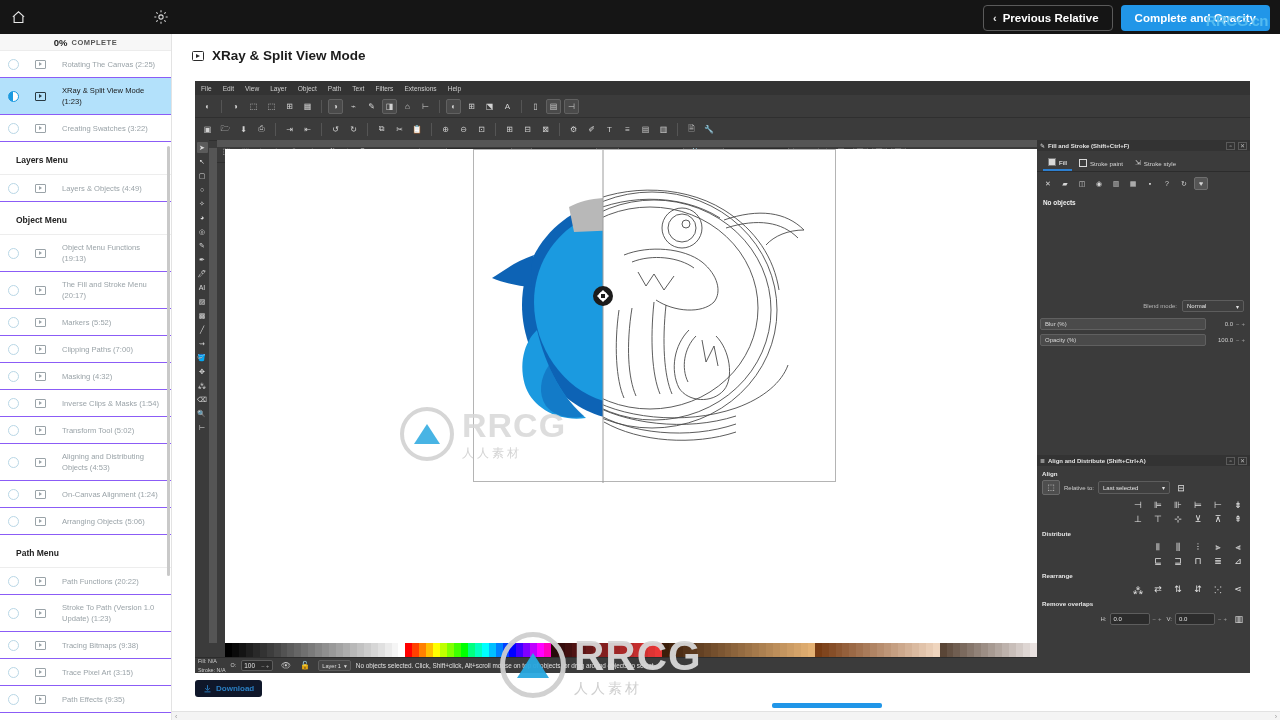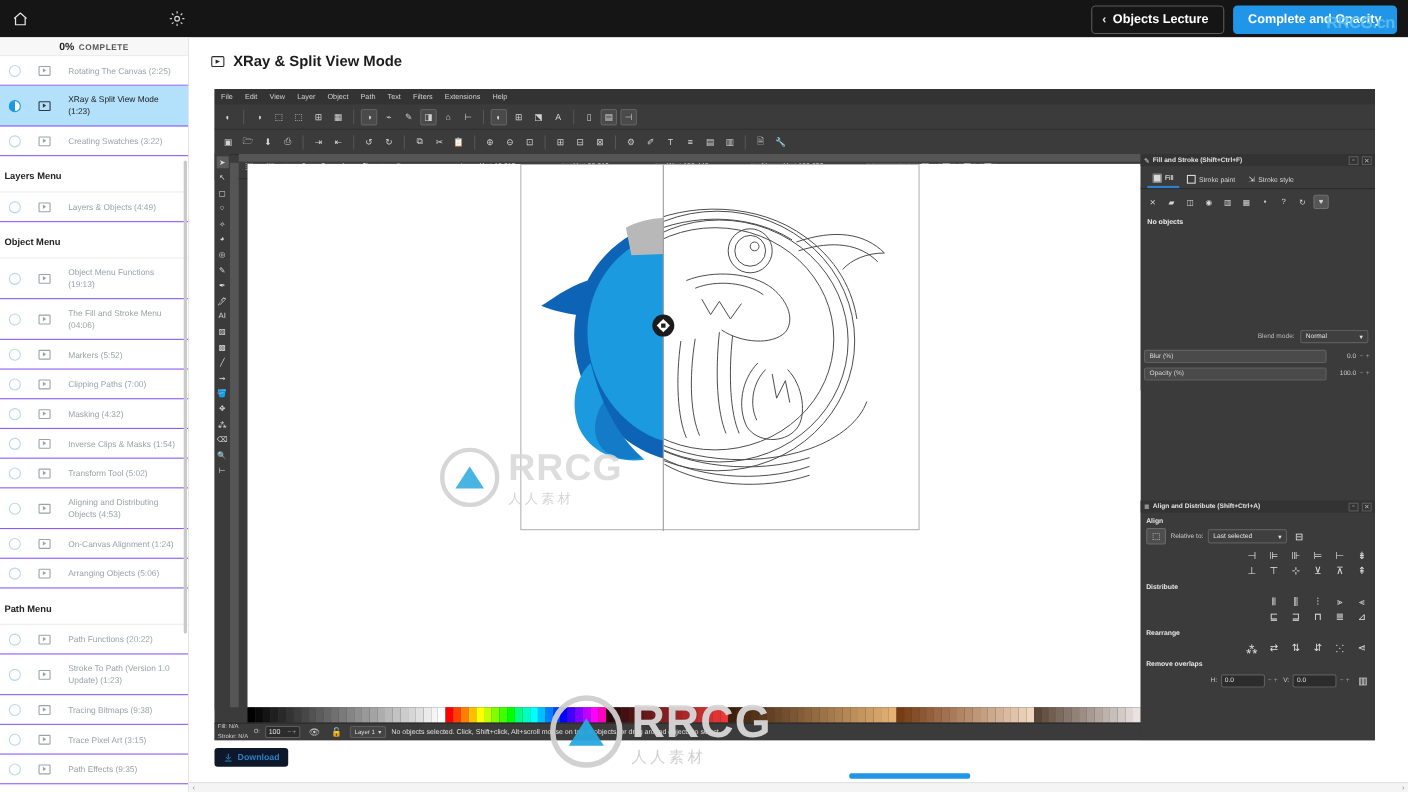--- a/index.html
+++ b/index.html
@@ -23,21 +23,21 @@
   .chev-l { font-size:11px; opacity:.9; }
 
   
   .sidebar { position:absolute; left:0; top:34px; width:172px; height:686px;
     background:#fff; border-right:1px solid #e3e3e3; overflow:hidden; }
   .progress { height:17px; background:#f7f7f7; border-bottom:1px solid #ececec;
     display:flex; align-items:center; justify-content:center; gap:4px; }
   .progress .pct { font-size:9.5px; font-weight:700; color:#1d1d1d; }
   .progress .lbl { font-size:7.5px; font-weight:700; color:#555; letter-spacing:.5px; }
   .items { position:relative; }
-  .sec-title { font-size:8.5px; font-weight:700; color:#232323; padding:13px 0 9px 4px;
+  .sec-title { font-size:8.5px; font-weight:700; color:#232323; padding:13px 0 9px 16px;
     border-bottom:1px solid #ededed; }
   .item { display:flex; align-items:center; gap:16px; padding:7px 10px 7px 8px;
     border-bottom:1px solid #8b5cf6; min-height:27px; }
   .item.active { background:#b3e1fb; }
   .circ { width:11px; height:11px; border-radius:50%; border:1.3px solid #b9d7e6;
     flex:0 0 11px; }
   .circ.half { border-color:#1b9ae0; background:linear-gradient(90deg,#1b9ae0 50%, #fff 50%); }
   .vicon { width:11px; height:9px; border:1.1px solid #9aa3a8; border-radius:1px;
     flex:0 0 11px; display:flex; align-items:center; justify-content:center; }
   .vicon::after { content:""; border-left:3px solid #9aa3a8; border-top:2px solid transparent;
@@ -199,21 +199,21 @@
   </div>
   <div class="gear-icon">
     <svg width="16" height="16" viewBox="0 0 24 24" fill="none" stroke="currentColor" stroke-width="1.6">
       <circle cx="12" cy="12" r="3.2"></circle>
       <path d="M12 2v3M12 19v3M2 12h3M19 12h3M4.9 4.9l2.2 2.2M16.9 16.9l2.2 2.2M19.1 4.9l-2.2 2.2M7.1 16.9l-2.2 2.2"></path>
     </svg>
   </div>
   <div class="topbar-right">
     <button class="btn-prev">
       <span class="chev-l">‹</span>
-      <span>Objects Lecture</span>
+      <span>Previous Relative</span>
     </button>
     <button class="btn-cc">
       <span>Complete and Opacity</span>
       <span class="wm-cc">RRCG.cn</span>
     </button>
   </div>
 </div>
 
 <div class="sidebar">
   <div class="progress">
@@ -244,21 +244,21 @@
       </div>
       <div class="sec-title">Object Menu</div>
       <div class="item">
         <span class="circ"></span>
         <span class="vicon"></span>
         <span class="txt">Object Menu Functions (19:13)</span>
       </div>
       <div class="item">
         <span class="circ"></span>
         <span class="vicon"></span>
-        <span class="txt">The Fill and Stroke Menu (04:06)</span>
+        <span class="txt">The Fill and Stroke Menu (20:17)</span>
       </div>
       <div class="item">
         <span class="circ"></span>
         <span class="vicon"></span>
         <span class="txt">Markers (5:52)</span>
       </div>
       <div class="item">
         <span class="circ"></span>
         <span class="vicon"></span>
         <span class="txt">Clipping Paths (7:00)</span>

